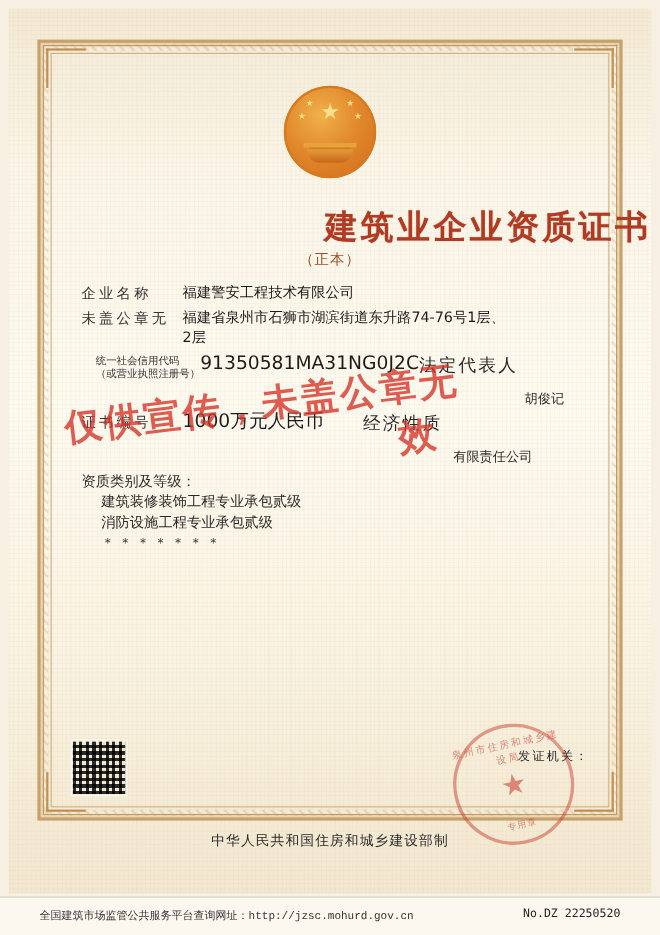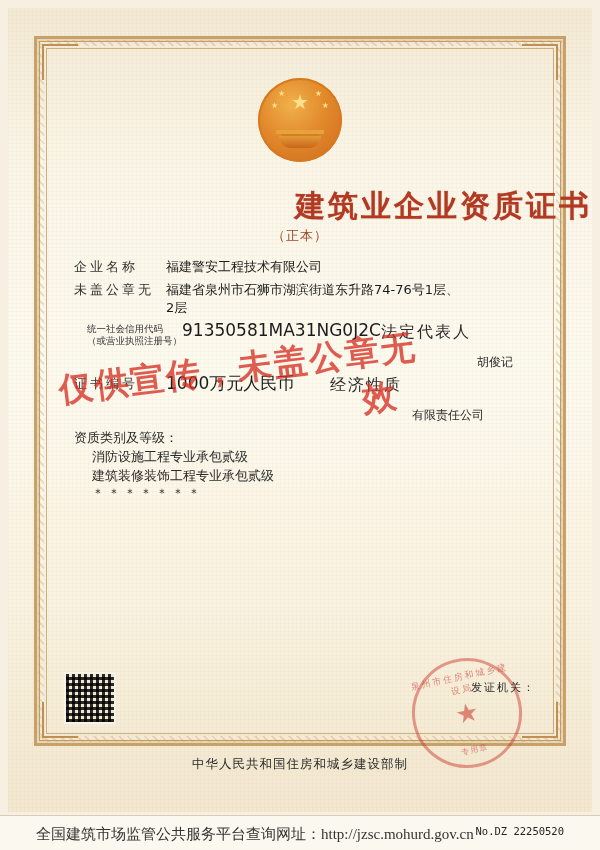--- a/index.html
+++ b/index.html
@@ -326,22 +326,22 @@
     right: 0;
     bottom: 0;
     height: 34px;
     border-top: 1px solid #d8cdb5;
     background: #fbf8ef;
   }
   .footer-left {
     position: absolute;
     left: 36px;
     top: 9px;
-    font-family: Liberation Serif, serif;
-    font-size: 15px;
+    font-family: Liberation Mono, monospace;
+    font-size: 10px;
     color: #333;
   }
   .footer-right {
     position: absolute;
     right: 36px;
     top: 9px;
     font-family: "DejaVu Sans Mono", monospace;
     font-size: 10.5px;
     color: #222;
   }
@@ -412,22 +412,22 @@
       <div class="row">
         <div class="lbl">证书编号</div>
         <div class="val small" style="flex:0 0 160px;">1000万元人民币</div>
         <div class="lbl2">经济性质</div>
         <div class="val2">有限责任公司</div>
       </div>
 
 
       <div style="margin-top:6px;">
         <div>资质类别及等级：</div>
+        <div class="indent">建筑装修装饰工程专业承包贰级</div>
         <div class="indent">消防设施工程专业承包贰级</div>
-        <div class="indent">建筑装修装饰工程专业承包贰级</div>
         <div class="stars">＊＊＊＊＊＊＊</div>
       </div>
 
     </div>
 
     <div class="overprint">
       <div>仅供宣传，未盖公章无</div>
       <div style="padding-left:300px;">效</div>
     </div>
 

